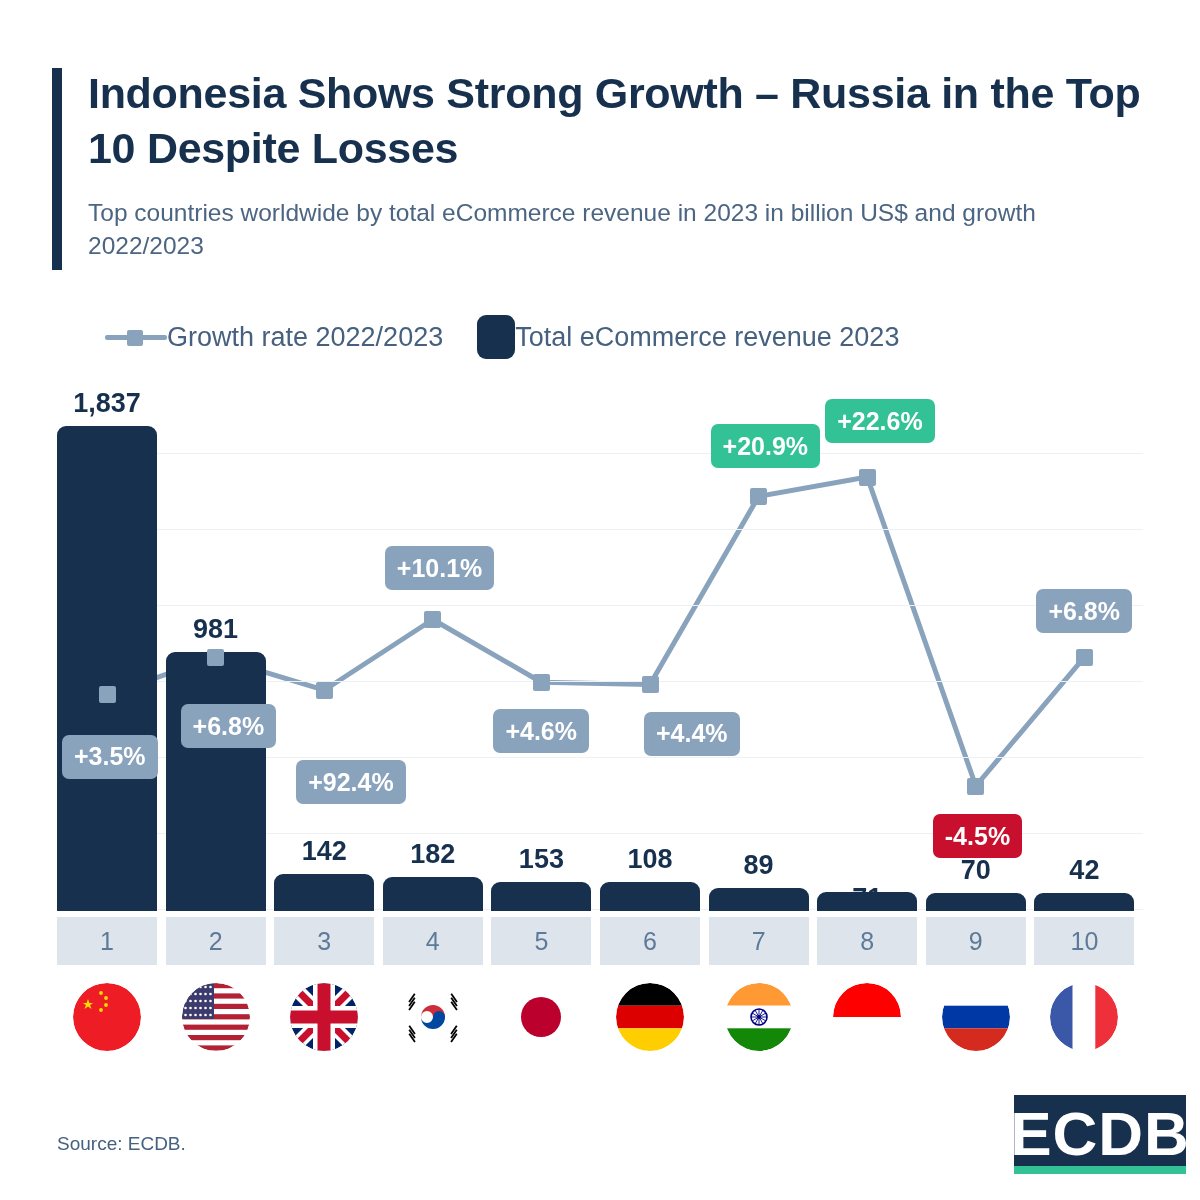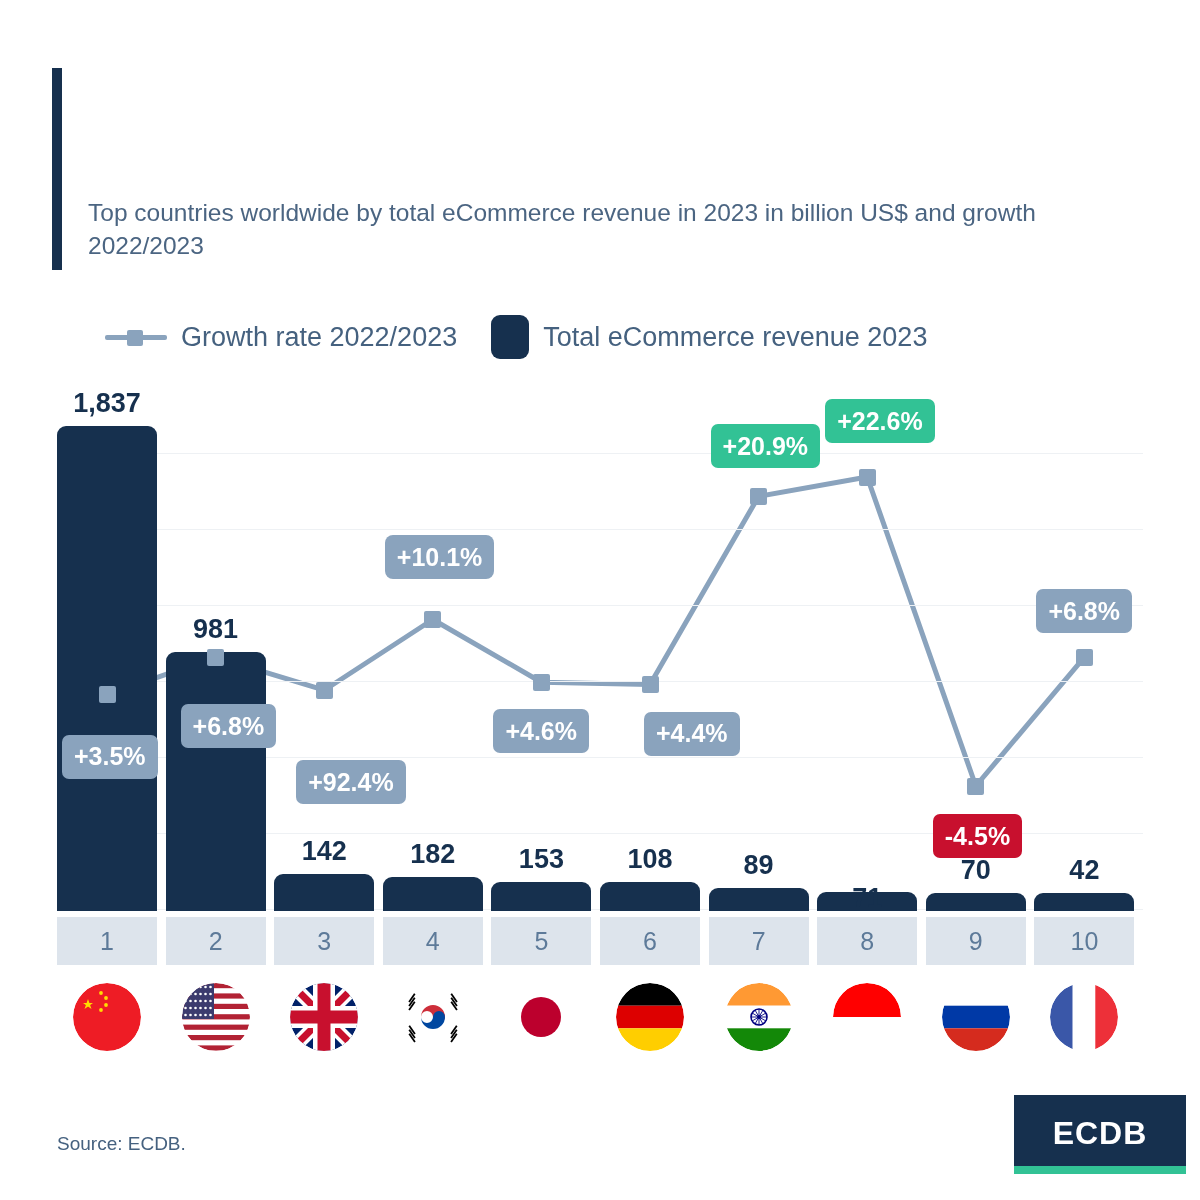--- a/index.html
+++ b/index.html
@@ -23,21 +23,21 @@
     color: #16304e; letter-spacing: -0.3px;
   }
   .subtitle {
     position: absolute; left: 88px; top: 196px; width: 1050px;
     font-size: 24.5px; font-weight: 400; line-height: 1.36;
     color: #4b6582;
   }
 
   
   .legend { position: absolute; left: 105px; top: 315px; display: flex; align-items: center; gap: 34px; }
-  .legend-item { display: flex; align-items: center; gap: 14px; }
+  .legend-item { display: flex; align-items: center; }
   .legend-line { position: relative; width: 62px; height: 20px; }
   .legend-line::before {
     content: ""; position: absolute; left: 0; top: 8px; width: 62px; height: 5px;
     background: #8aa3bd; border-radius: 2px;
   }
   .legend-line::after {
     content: ""; position: absolute; left: 22px; top: 3px; width: 16px; height: 16px;
     background: #8aa3bd; border-radius: 2px;
   }
   .legend-swatch { width: 38px; height: 44px; background: #16304e; border-radius: 9px; }
@@ -85,32 +85,33 @@
   
   .source {
     position: absolute; left: 57px; top: 1133px;
     font-size: 19px; color: #45617f;
   }
   .logo {
     position: absolute; left: 1014px; top: 1095px; width: 172px; height: 76px;
     background: #16304e; display: flex; align-items: center; justify-content: center;
   }
   .logo-text {
-    font-size: 32px; font-weight: 700; color: #ffffff; letter-spacing: 1px;
+    font-size: 62px; font-weight: 700; color: #ffffff; letter-spacing: 1px;
   }
   .logo-underline {
     position: absolute; left: 1014px; top: 1166px; width: 172px; height: 8px; background: #32c295;
   }
 </style>
 </head>
 <body>
 
 <div id="root">
 
   <div class="accent-bar"></div>
+  <div class="title">Indonesia Shows Strong Growth – Russia in the Top 10 Despite Losses</div>
   <div class="subtitle">Top countries worldwide by total eCommerce revenue in 2023 in billion US$ and growth 2022/2023</div>
 
   <div class="legend">
     <div class="legend-item">
       <span class="legend-line"></span>
       <span class="legend-label">Growth rate 2022/2023</span>
     </div>
     <div class="legend-item">
       <span class="legend-swatch"></span>
       <span class="legend-label">Total eCommerce revenue 2023</span>
@@ -223,21 +224,21 @@
             <path d="M0,0 L68,68 M68,0 L0,68" stroke="#c8102e" stroke-width="7"></path>
             <path d="M34,0 L34,68 M0,34 L68,34" stroke="#fff" stroke-width="22"></path>
             <path d="M34,0 L34,68 M0,34 L68,34" stroke="#c8102e" stroke-width="13"></path>
           </g>
         </svg>
       </div>
       <div class="bar" style="left: 382.8px; width: 100px; top: 877.206px; height: 33.7942px;"></div>
       <div class="bar-value" style="left: 382.8px; width: 100px; top: 839.206px;">182</div>
       <div class="rank-box" style="left: 382.8px; width: 100px;">4</div>
       <div class="marker" style="left: 424.3px; top: 611.028px;"></div>
-      <div class="badge neutral" style="left: 384.8px; top: 535px; border-radius: 8px;">+10.1%</div>
+      <div class="badge neutral" style="left: 384.8px; top: 546px;">+10.1%</div>
       <div class="flag" title="South Korea" style="left: 398.8px;">
         <svg width="68" height="68" viewBox="0 0 68 68">
           <defs>
             <clipPath id="c3">
               <circle cx="34" cy="34" r="34"></circle>
             </clipPath>
           </defs>
           <g clip-path="url(#c3)">
             <rect width="68" height="68" fill="#fff"></rect>
             <path d="M22,34 a6,6 0 0,1 12,0 a6,6 0 0,0 12,0 a12,12 0 0,0 -24,0" fill="#cd2e3a"></path>

